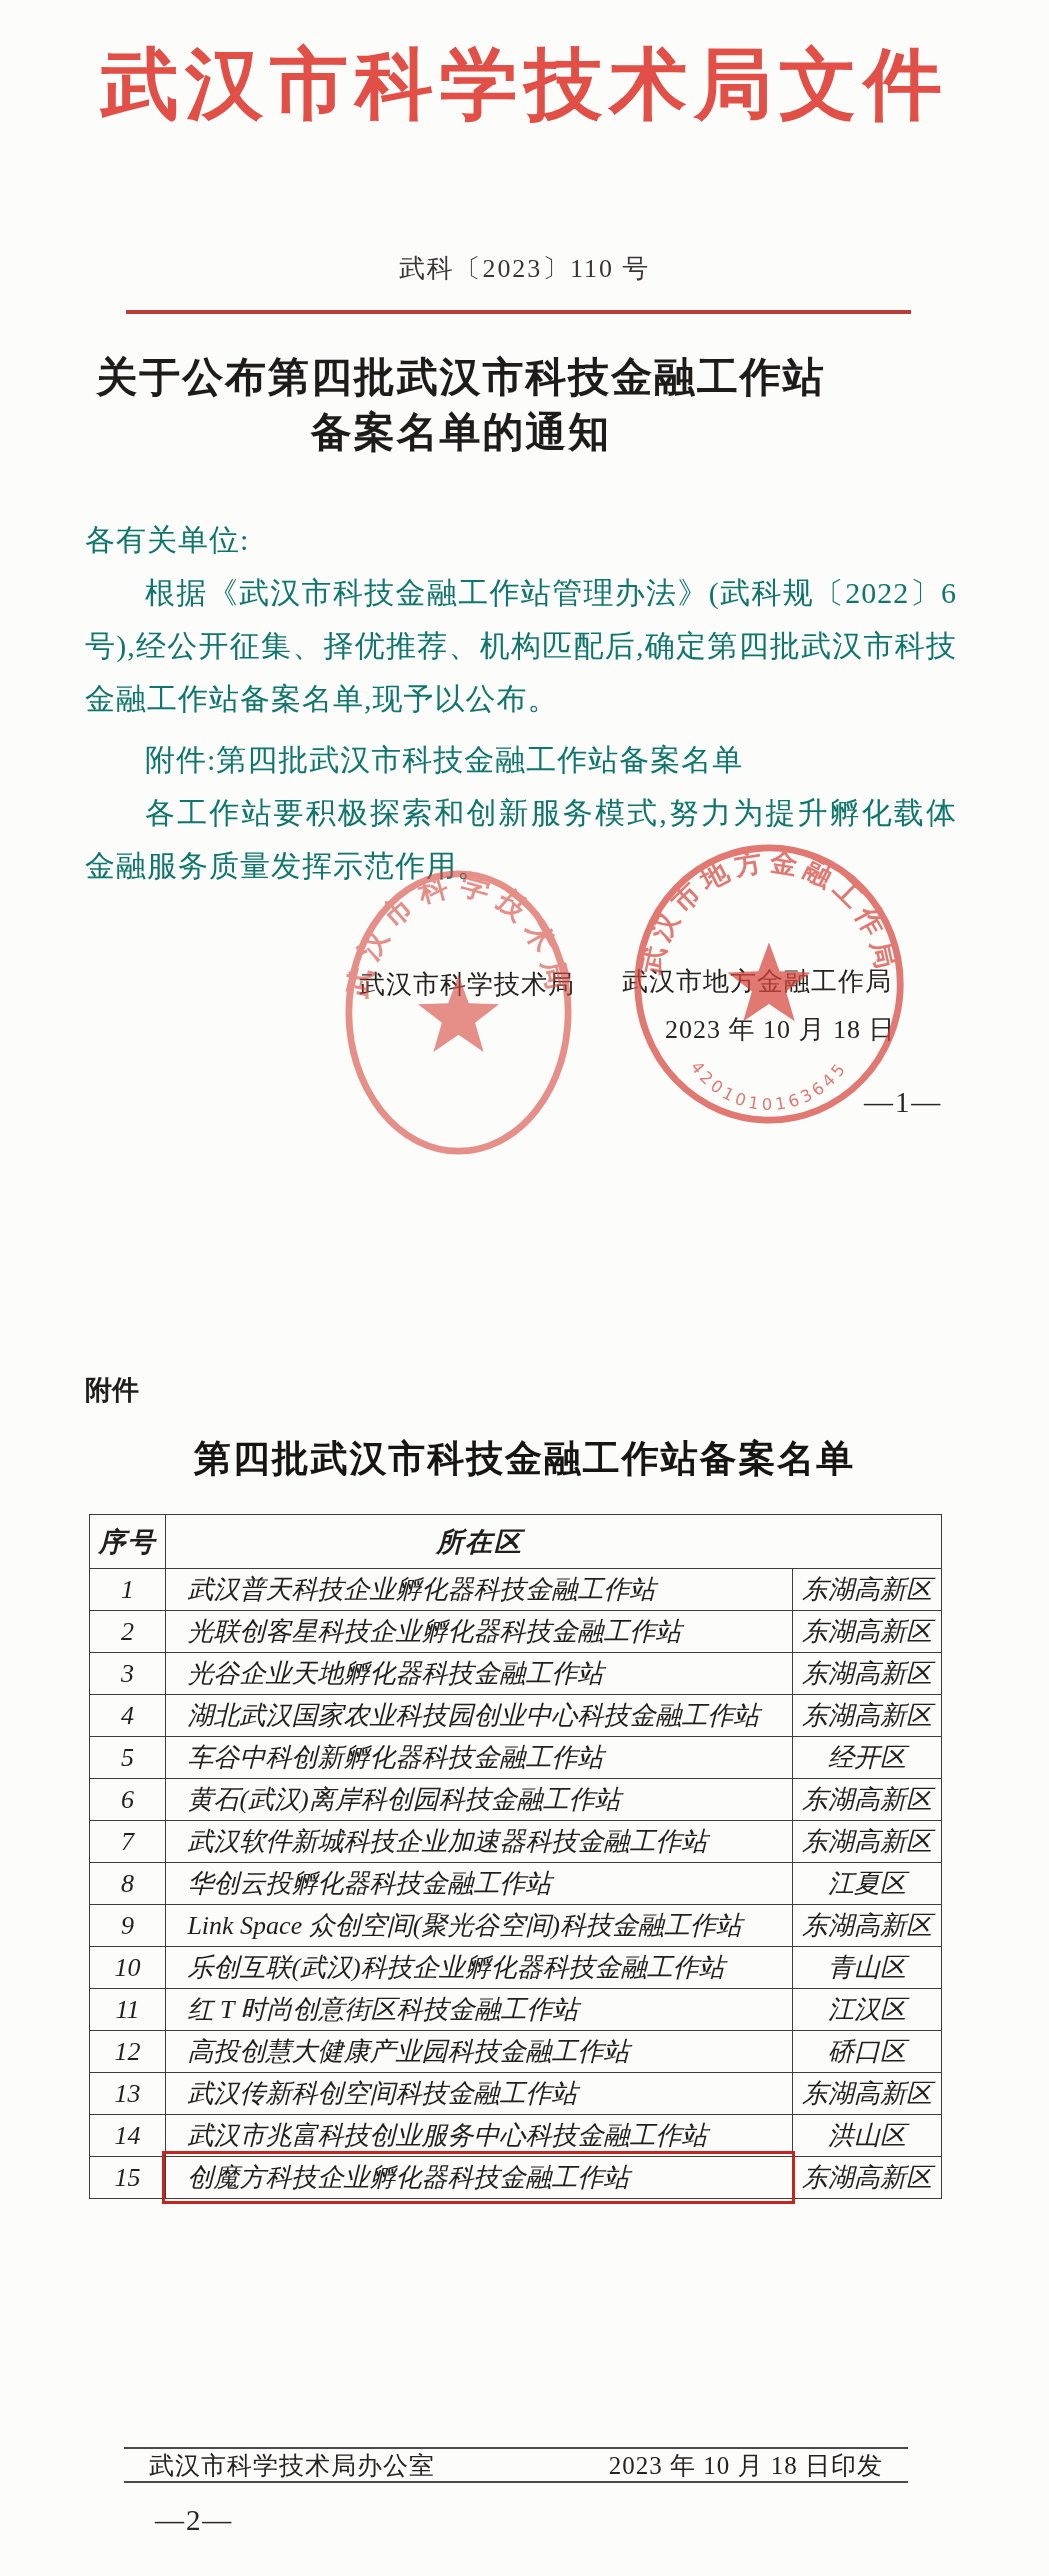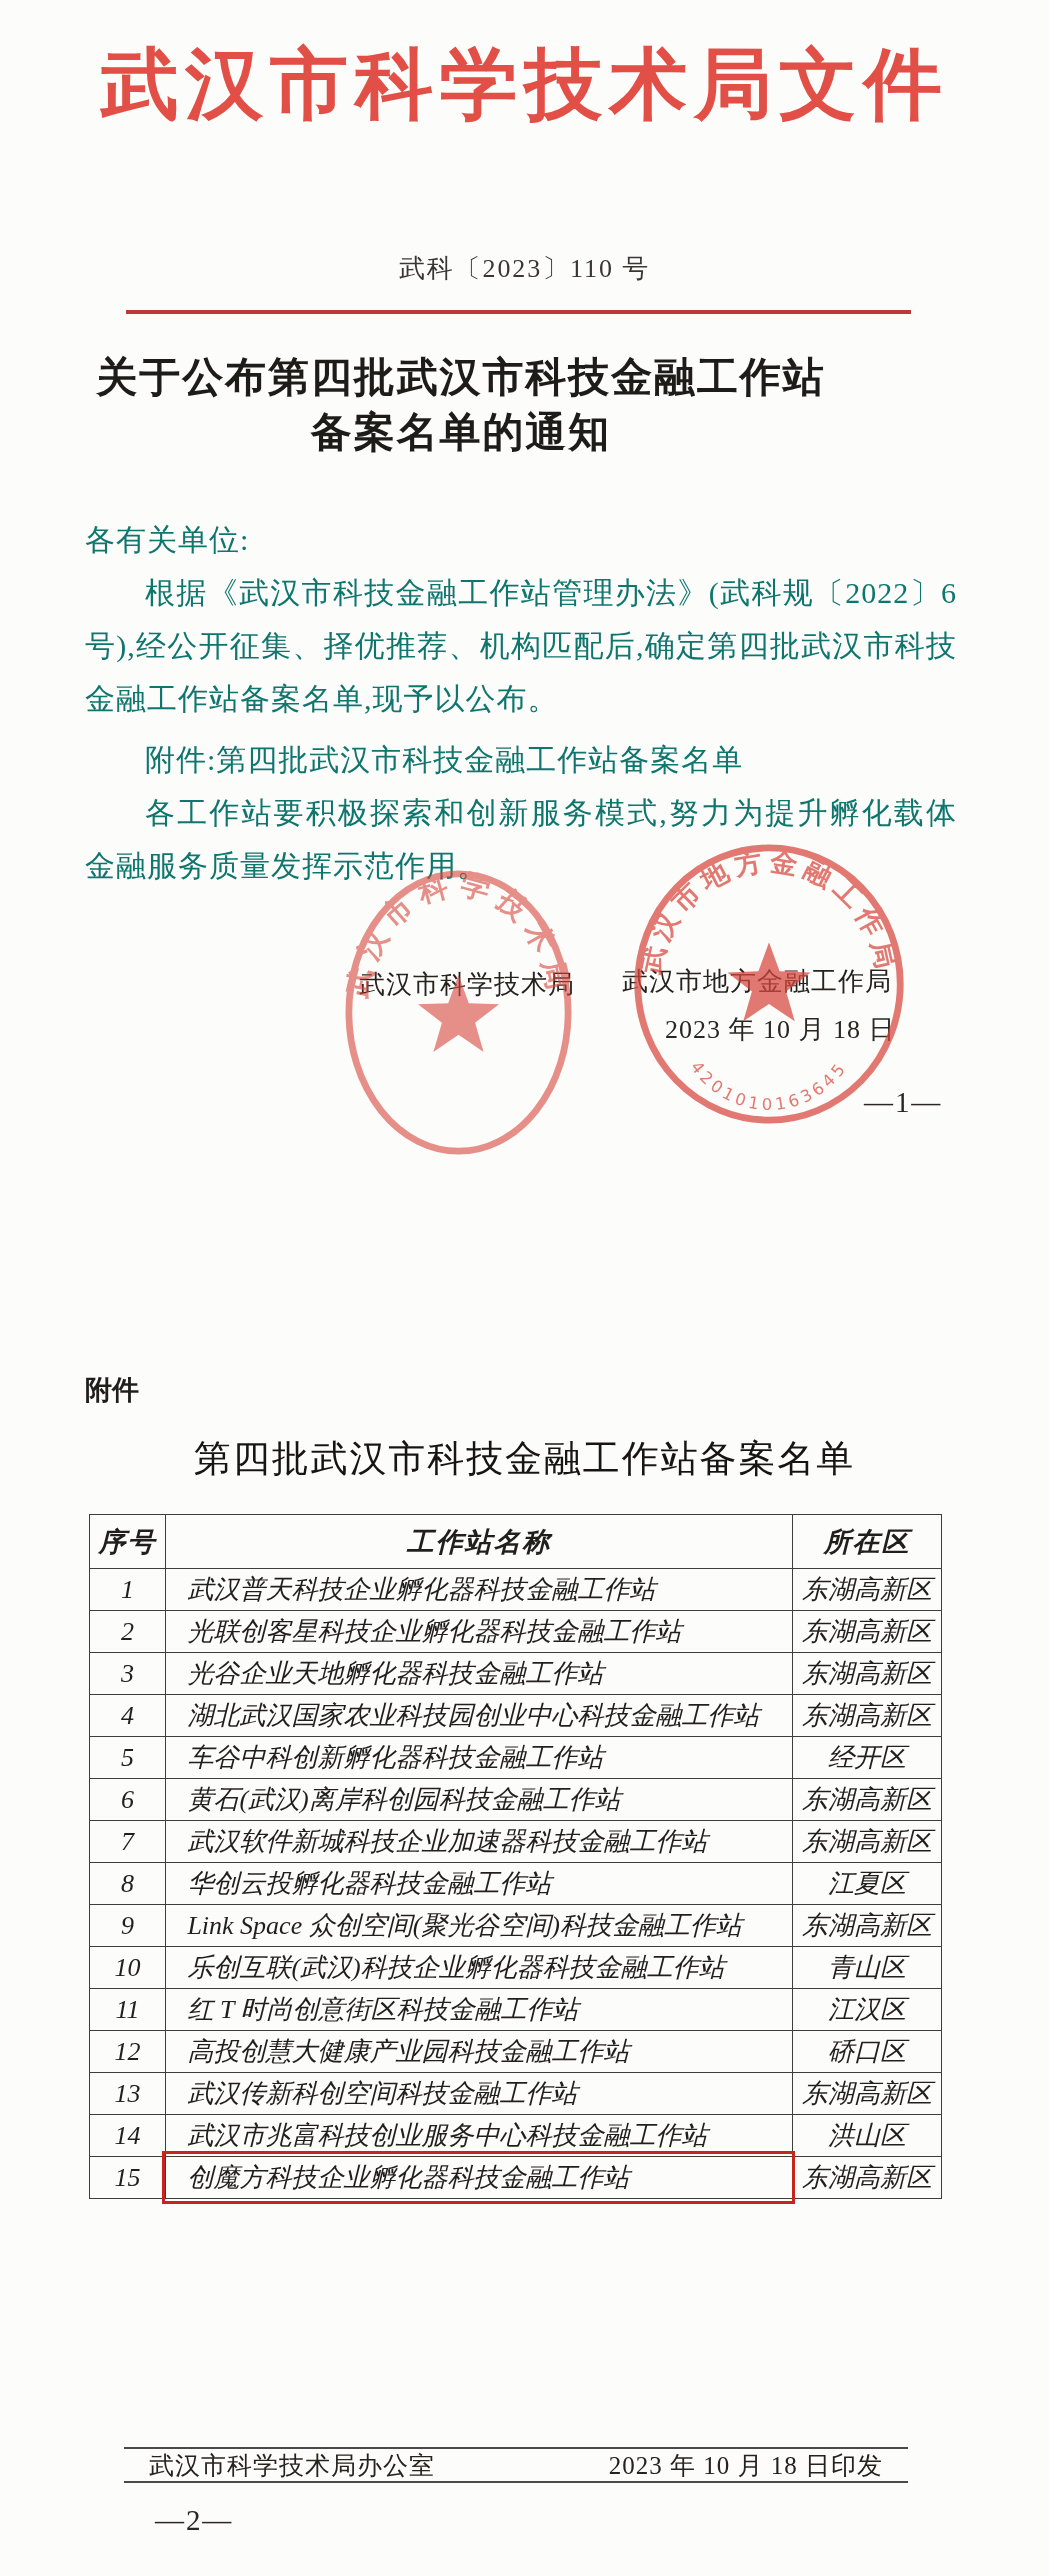--- a/index.html
+++ b/index.html
@@ -51,21 +51,21 @@
   .seal-arc-text { fill:#d8483e; font-size:30px; font-weight:bold; letter-spacing:9px;
                    font-family:"Liberation Serif","DejaVu Serif",serif; }
   .seal-code-text { fill:#d8483e; font-size:17px; letter-spacing:4px;
                     font-family:"DejaVu Sans","Liberation Sans",sans-serif; }
   .attach-label {
     position:absolute; left:85px; top:1362px; font-size:27px; font-weight:bold;
     font-family:"Liberation Sans","DejaVu Sans",sans-serif; color:#201e1b;
   }
   .table-title {
     position:absolute; top:1424px; left:0; width:1049px; text-align:center;
-    font-size:37px; font-weight:normal; letter-spacing:1.9px; color:#171513;
+    font-size:37px; font-weight:bold; letter-spacing:1.9px; color:#171513;
   }
   .table {
     position:absolute; left:89px; top:1504px; width:851px;
     border:1.9px solid #3f3d3a; background:transparent;font-style:italic;
   }
   .trow { display:grid; grid-template-columns:76px 627px 1fr; }
   .trow .c {
     border-right:1.9px solid #3f3d3a; border-top:1.9px solid #3f3d3a;
     display:flex; align-items:center; justify-content:center;
     font-size:26px; height:41px; color:#211f1c; white-space:nowrap; overflow:visible;
@@ -141,21 +141,20 @@
 
   <div class="pagenum pagenum-1">—1—</div>
 
   <div class="attach-label">附件</div>
 
   <div class="table-title">第四批武汉市科技金融工作站备案名单</div>
 
   <div class="table">
     <div class="trow thead">
       <div class="c">序号</div>
-      <div class="c">工作站名称</div>
       <div class="c">所在区</div>
     </div>
     <div id="table-body">
         <div class="trow">
           <div class="c">1</div>
           <div class="c c2-data">武汉普天科技企业孵化器科技金融工作站</div>
           <div class="c">东湖高新区</div>
         </div>
         <div class="trow">
           <div class="c">2</div>

